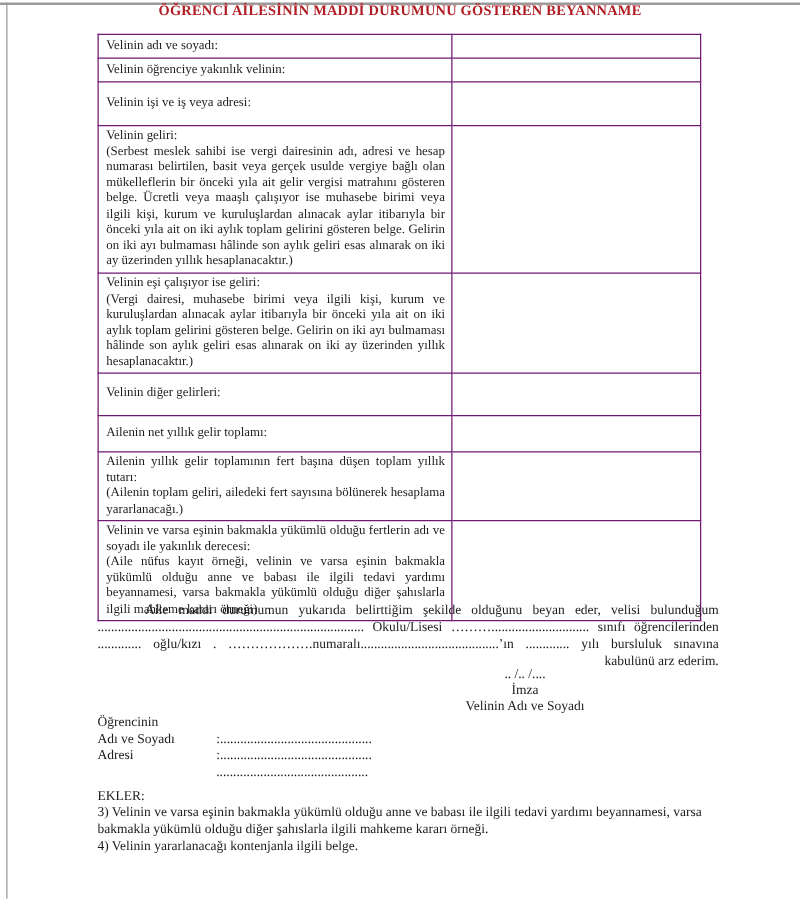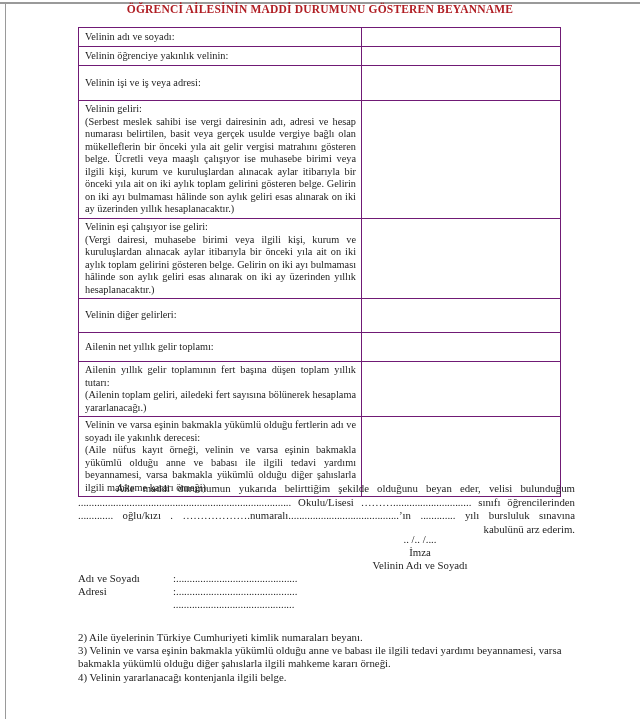--- a/index.html
+++ b/index.html
@@ -146,28 +146,29 @@
   <div class="l4">kabulünü arz ederim.</div>
 </div>
 
 <div class="sig">
   <div>.. /.. /....</div>
   <div>İmza</div>
   <div>Velinin Adı ve Soyadı</div>
 </div>
 
 <div class="student">
+  <div>Öğrencinin</div>
   <div class="srow">
     <span class="slabel">Adı ve Soyadı</span><span>:.............................................</span>
   </div>
   <div class="srow">
     <span class="slabel">Adresi</span><span>:.............................................</span>
   </div>
   <div class="srow">
     <span class="slabel"></span><span>.............................................</span>
   </div>
 </div>
 
 <div class="ekler">
-  <div>2) Aile üyelerinin Türkiye Cumhuriyeti kimlik numaraları beyanı.</div>
+  <div>EKLER:</div>
   <div>3) Velinin ve varsa eşinin bakmakla yükümlü olduğu anne ve babası ile ilgili tedavi yardımı beyannamesi, varsa bakmakla yükümlü olduğu diğer şahıslarla ilgili mahkeme kararı örneği.</div>
   <div>4) Velinin yararlanacağı kontenjanla ilgili belge.</div>
 </div>
 
 </body></html>

